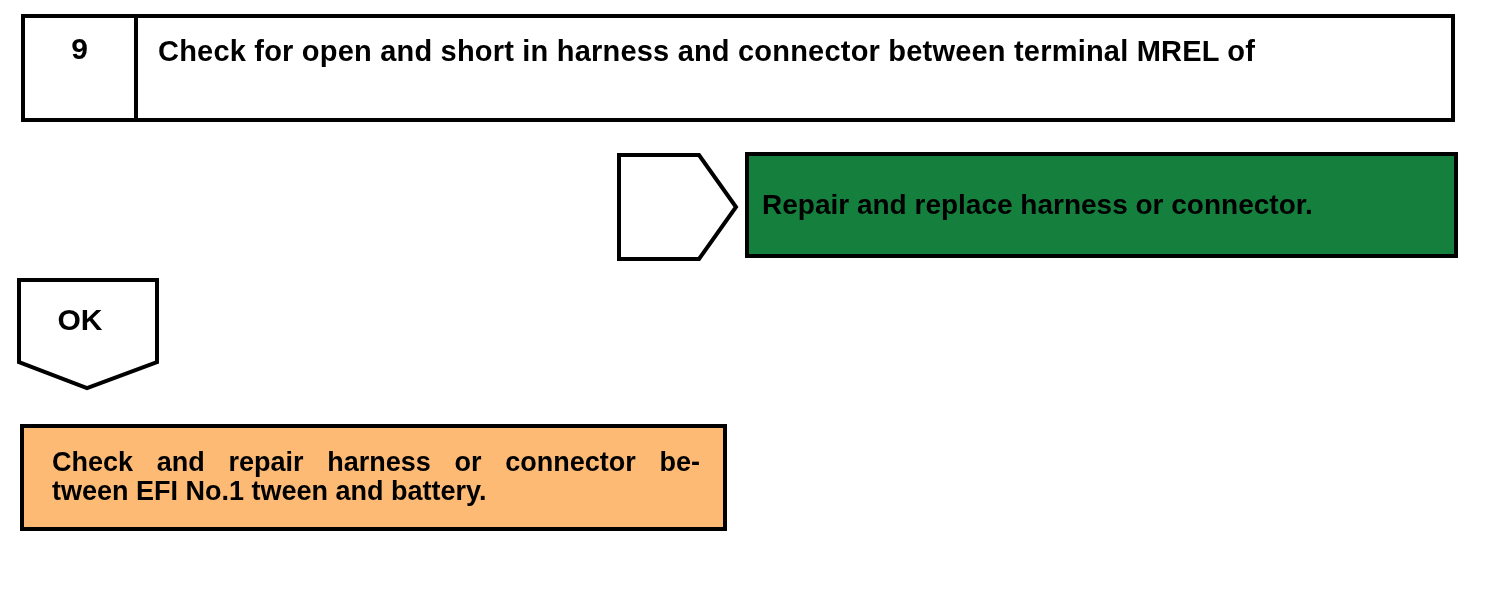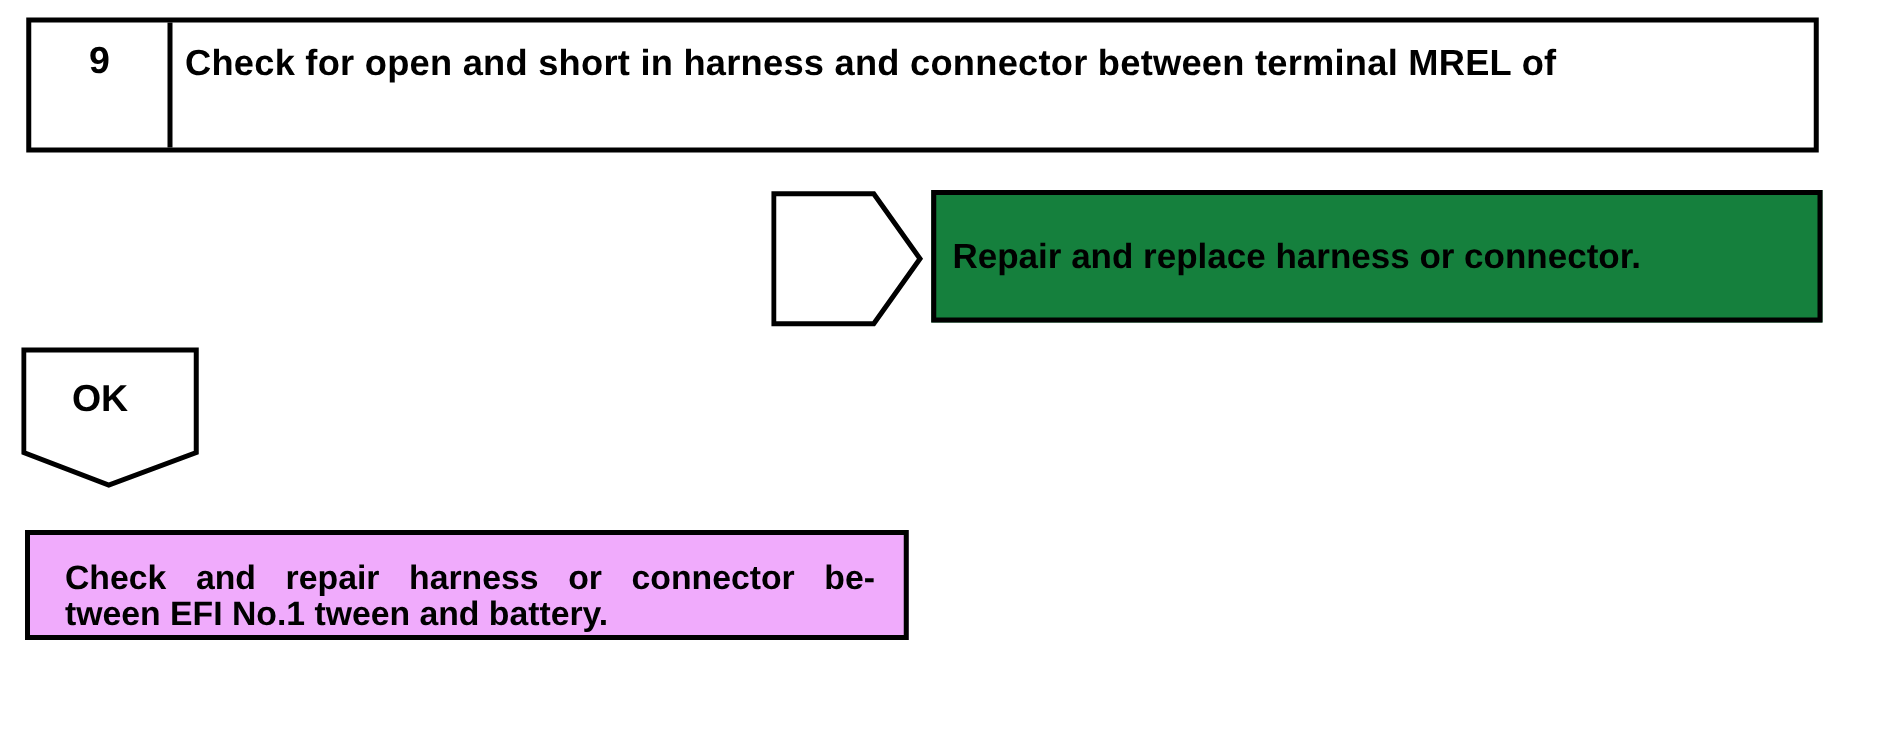--- a/index.html
+++ b/index.html
@@ -33,21 +33,21 @@
     border-right: 4px solid #000;
     display: flex;
     justify-content: center;
     align-items: flex-start;
     padding-top: 16px;
     font-size: 30px;
     line-height: 30px;
     flex: 0 0 auto;
   }
   .step-title {
-    padding: 19px 18px 0 10px;
+    padding: 19px 18px 0 20px;
     font-size: 29px;
     line-height: 29px;
     letter-spacing: 0.2px;
     white-space: nowrap;
   }
 
   
   .ng-shape { left: 617px; top: 151px; width: 122px; height: 112px; }
   .ng-label {
     left: 630px; top: 151px; width: 90px; height: 112px;
@@ -69,26 +69,26 @@
   .ok-shape { left: 17px; top: 276px; width: 144px; height: 115px; }
   .ok-label {
     left: 17px; top: 276px; width: 126px; height: 88px;
     display: flex; align-items: center; justify-content: center;
     font-size: 30px;
   }
 
   
   .result-box {
     left: 20px; top: 424px;
-    width: 707px; height: 88px;
+    width: 707px; height: 107px;
     border: 4px solid #000;
     padding: 20px 23px 0 28px;
     font-size: 27px;
     line-height: 29px;
-    background: #f0abfc;
+    background: #fdba74;
   }
   .jline {
     text-align: justify;
     text-align-last: justify;
   }
   svg polygon {
     fill: #ffffff;
     stroke: #000000;
     stroke-width: 4;
     stroke-linejoin: miter;

